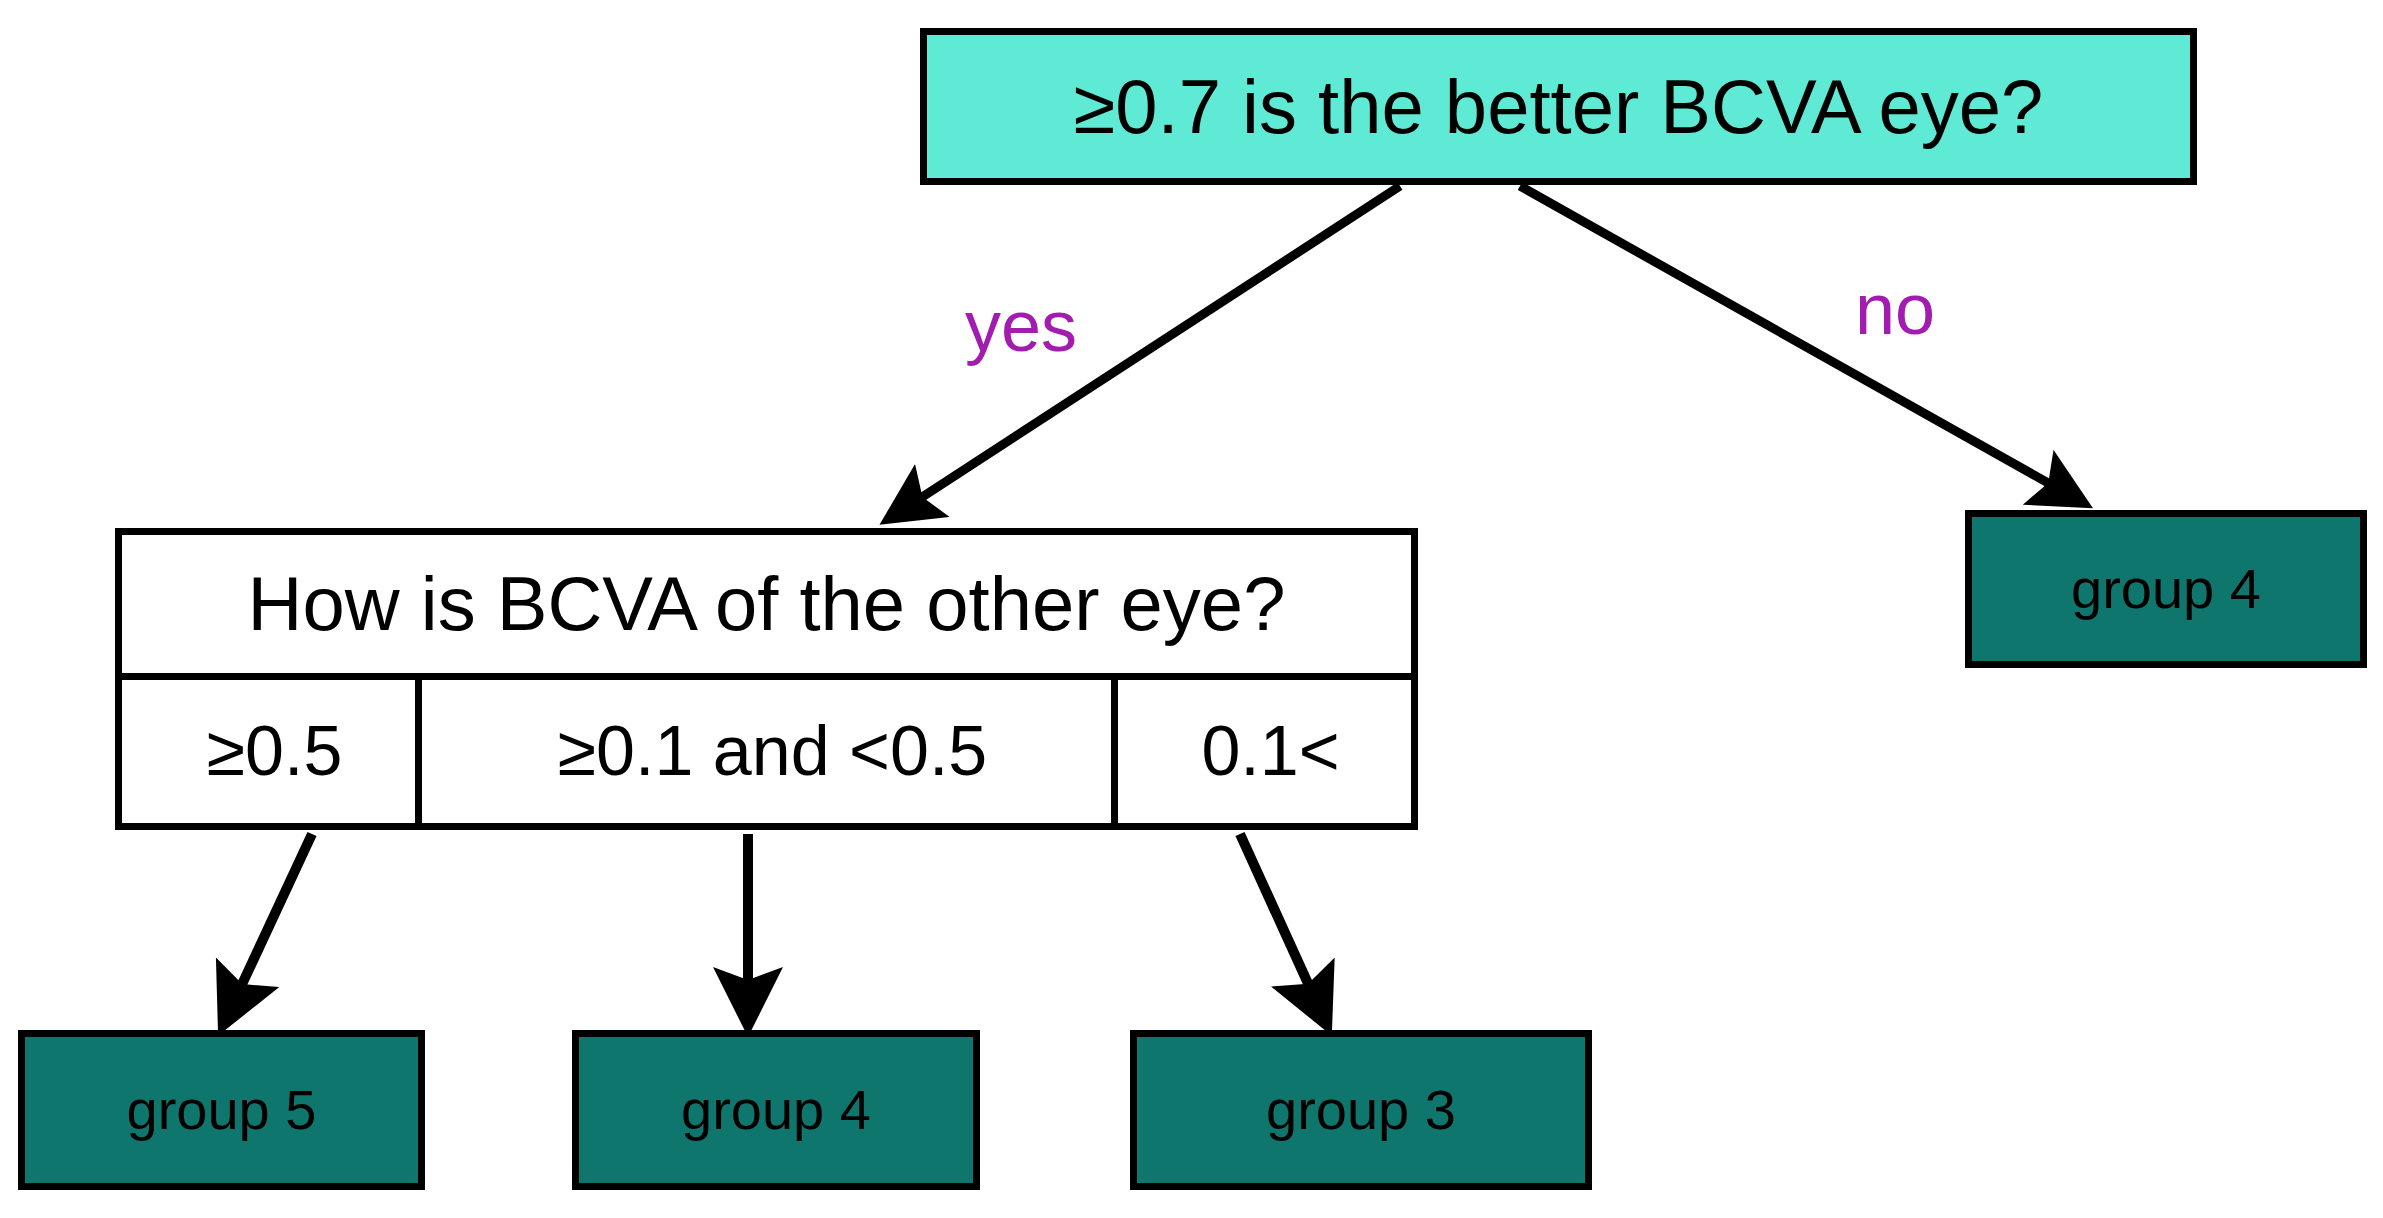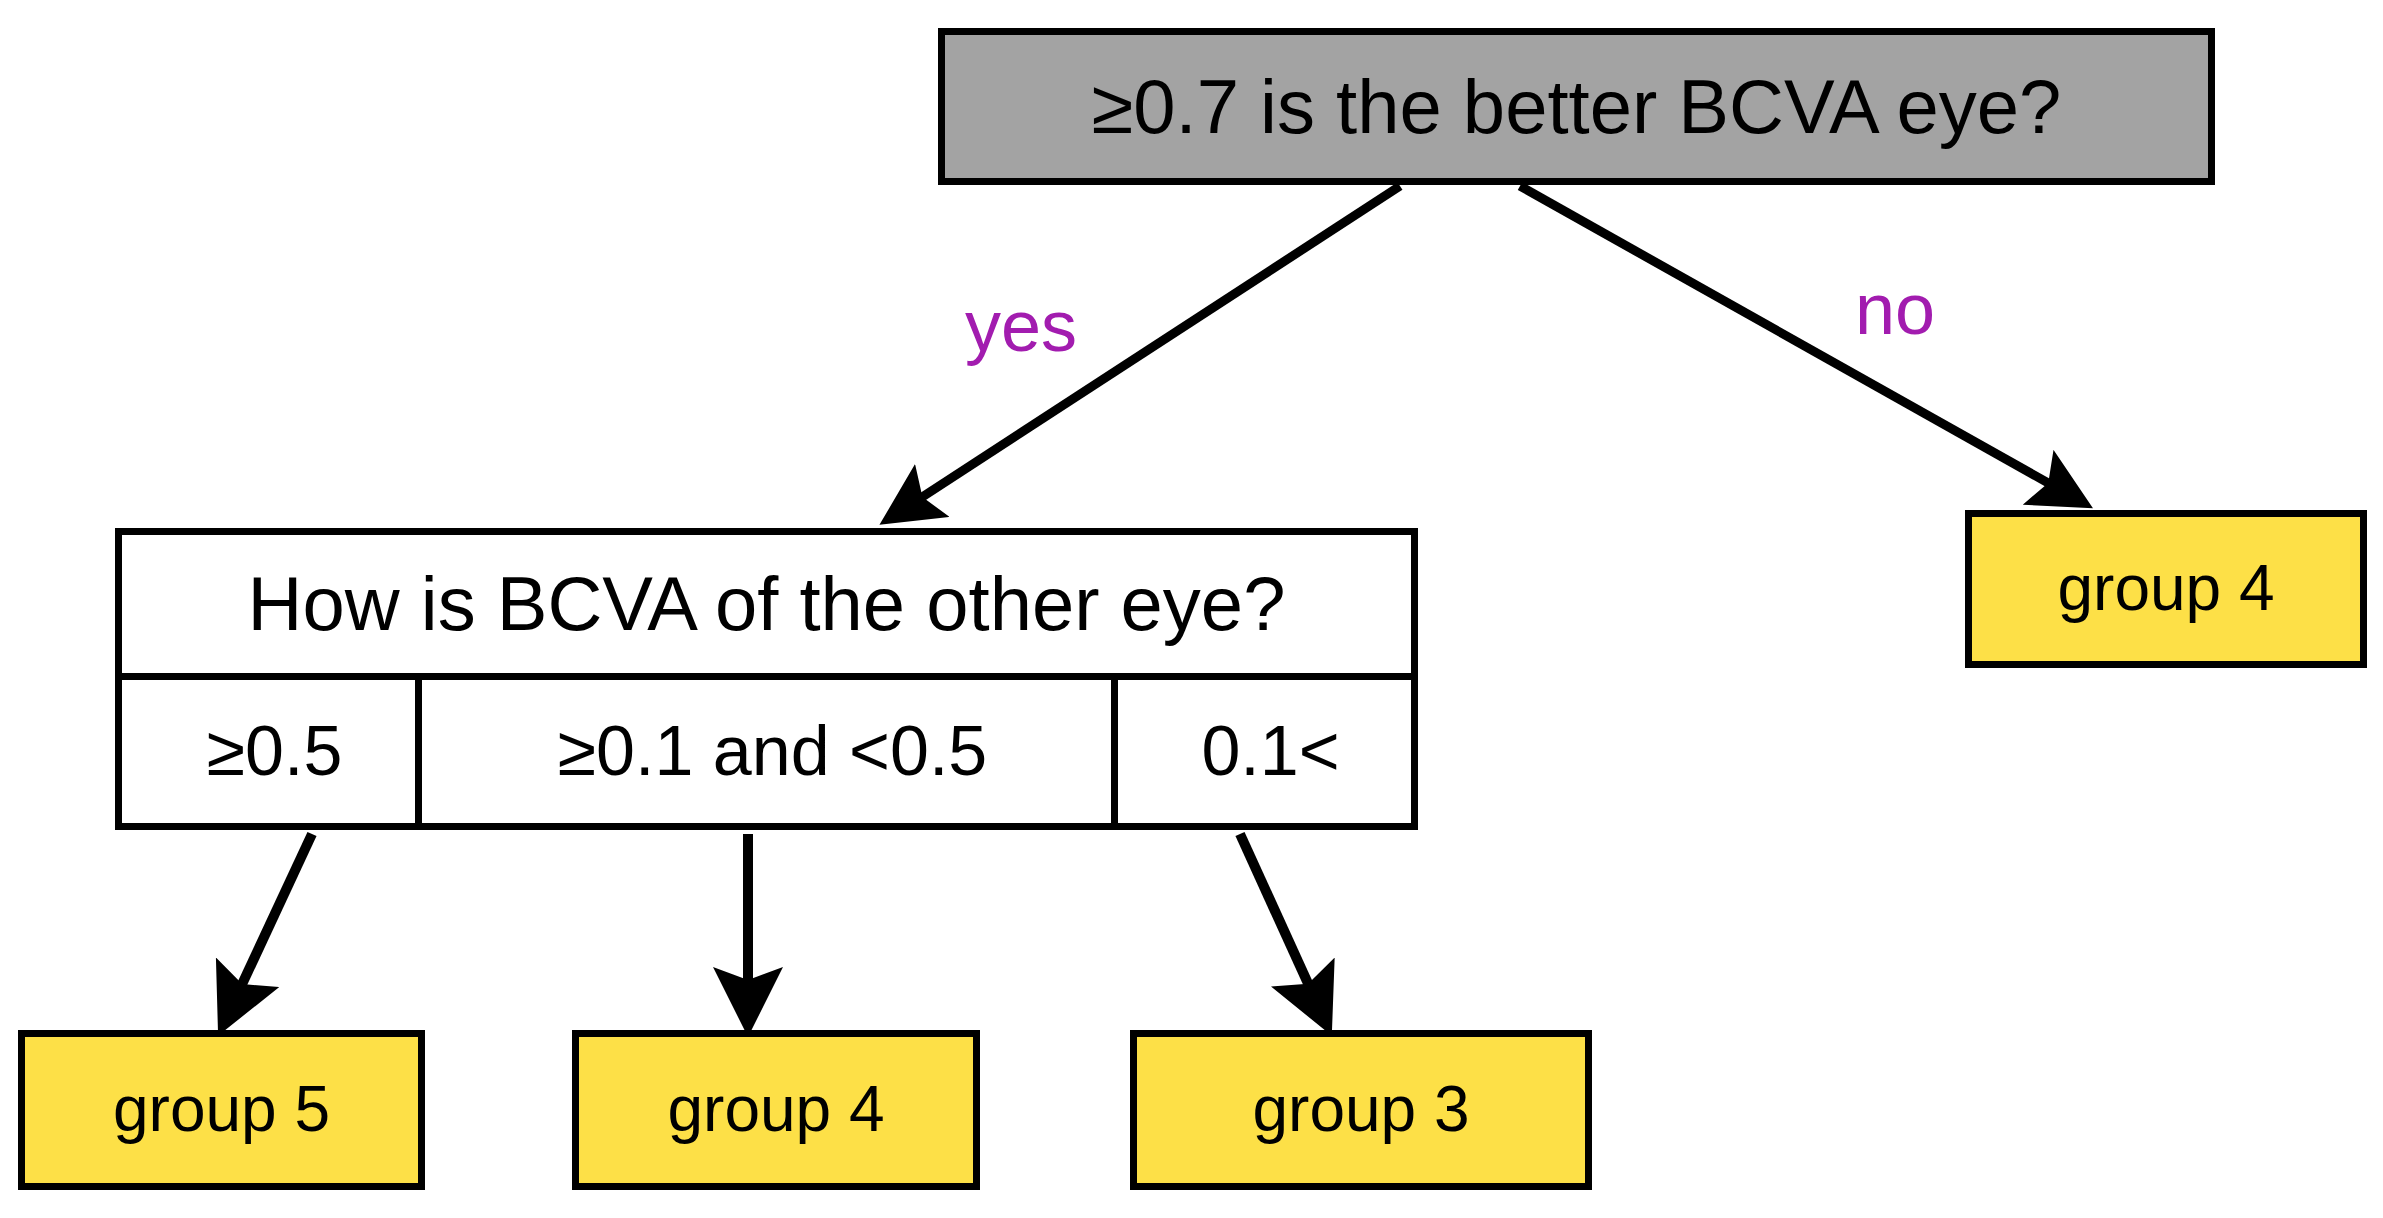--- a/index.html
+++ b/index.html
@@ -37,23 +37,22 @@
     color: #000000;
     line-height: 1.05;
   }
 
   
   #root-node {
     left: 920px;
     top: 28px;
     width: 1277px;
     height: 157px;
-    background: #a3a3a3;
+    background: #5eead4;
     font-size: 76px;
-    margin-left: 18px;
   }
 
   
   #branch-node {
     left: 115px;
     top: 528px;
     width: 1303px;
     height: 302px;
     background: #22c55e;
     flex-direction: column;
@@ -90,22 +89,22 @@
   }
   .option-cell + .option-cell {
     border-left: 7px solid #000000;
   }
   #option-cell-0 { width: 293px; flex: none; }
   #option-cell-1 { width: 696px; flex: none; }
   #option-cell-2 { flex: 1 1 auto; }
 
   
   .leaf-node {
-    background: #fde047;
-    font-size: 64px;
+    background: #0f766e;
+    font-size: 56px;
   }
   #leaf-group-1 { left: 18px;   top: 1030px; width: 407px; height: 160px; }
   #leaf-group-2 { left: 572px;  top: 1030px; width: 408px; height: 160px; }
   #leaf-group-3 { left: 1130px; top: 1030px; width: 462px; height: 160px; }
   #leaf-group-4 { left: 1965px; top: 510px;  width: 402px; height: 158px; }
 
   
   .edge-label {
     position: absolute;
     font-size: 72px;

